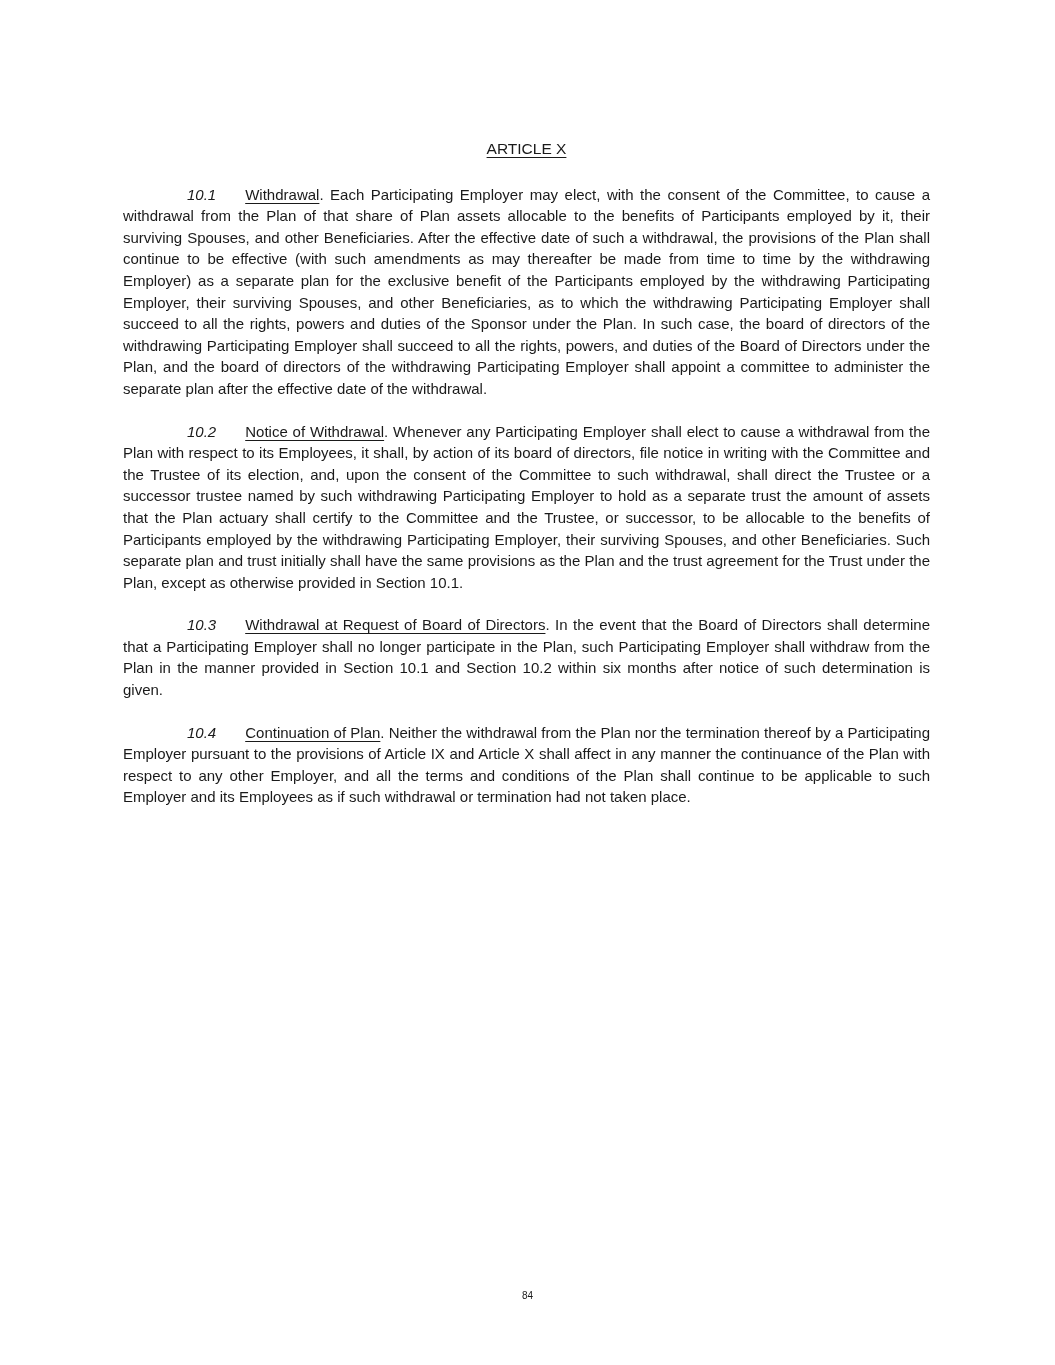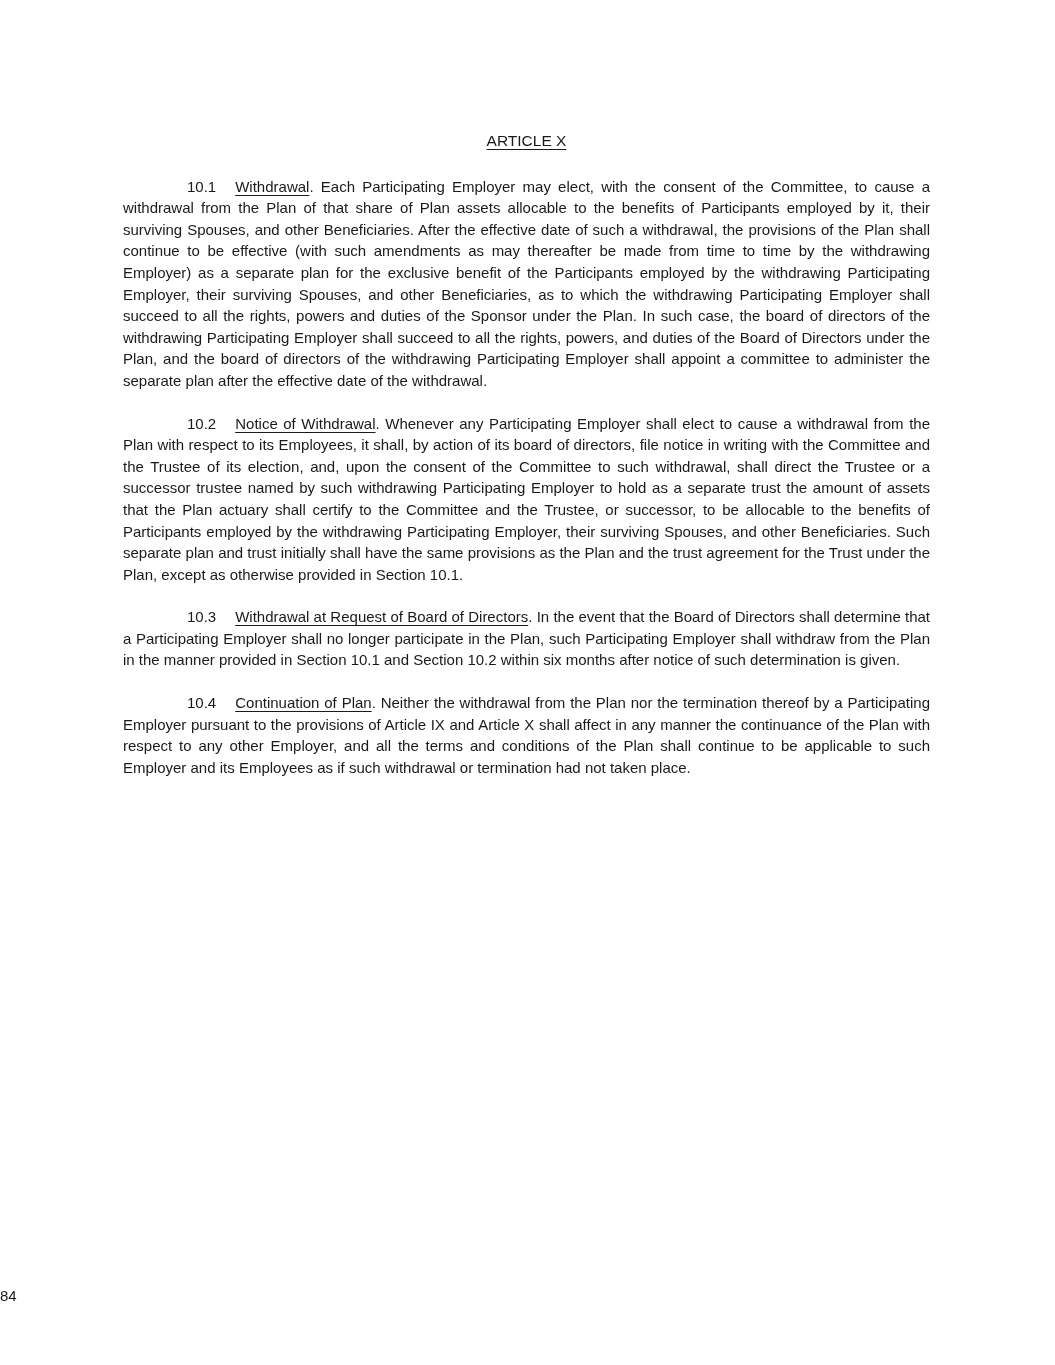--- a/index.html
+++ b/index.html
@@ -19,51 +19,53 @@
     line-height: 21.6px;
     box-sizing: border-box;
     padding: 122px 125px 0 123px;
     overflow: hidden;
   }
   .doc-title,
   .doc-subtitle {
     text-align: center;
     font-weight: normal;
     font-size: 15.5px;
-    margin: 8px;
+    margin: 16px;
   }
   .doc-title {
     margin-bottom: 24px;
   }
   .doc-title .u,
   .doc-subtitle .u {
     text-decoration: underline;
     text-underline-offset: 3px;
   }
   .doc-subtitle {
     margin-bottom: 21px;
   }
   p.para {
     text-align: justify;
     text-indent: 64px;
     margin: 21px 0 0 0;
   }
   p.para .sec-num {
-    margin-right: 19px;
+    margin-right: 29px;
+    font-style: italic;
   }
   p.para .sec-head {
     text-decoration: underline;
     text-underline-offset: 3px;
   }
   .page-number {
     position: absolute;
     left: 0;
     right: 0;
     bottom: 58px;
-    font-size: 15px;
+    text-align: center;
+    font-size: 10px;
   }
 </style>
 </head>
 <body>
 
 <div class="page">
 
   <h1 class="doc-title"><span class="u">ARTICLE X</span></h1>
 
 

